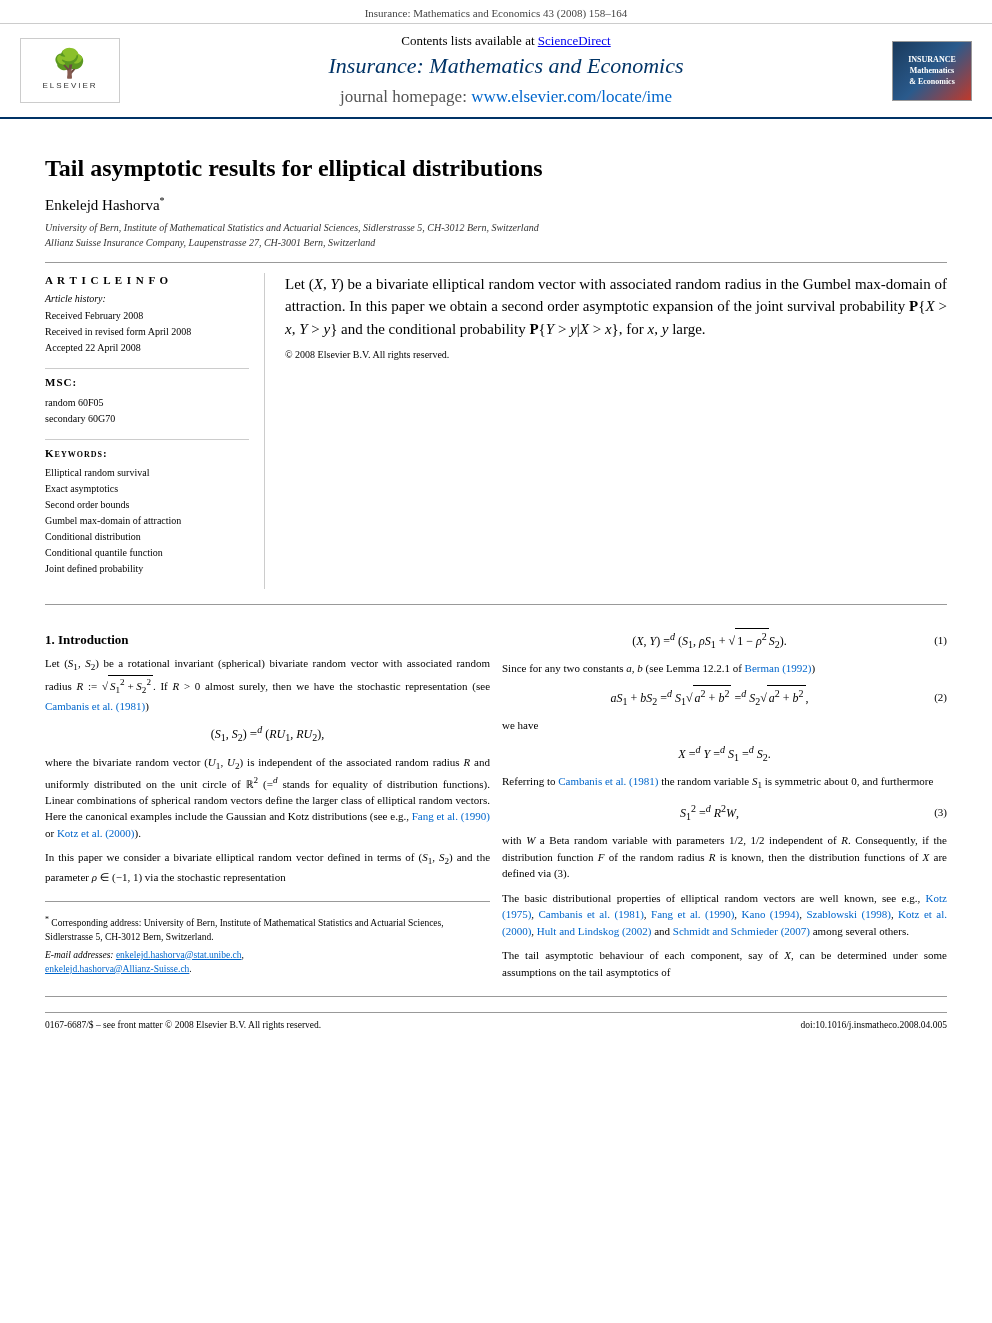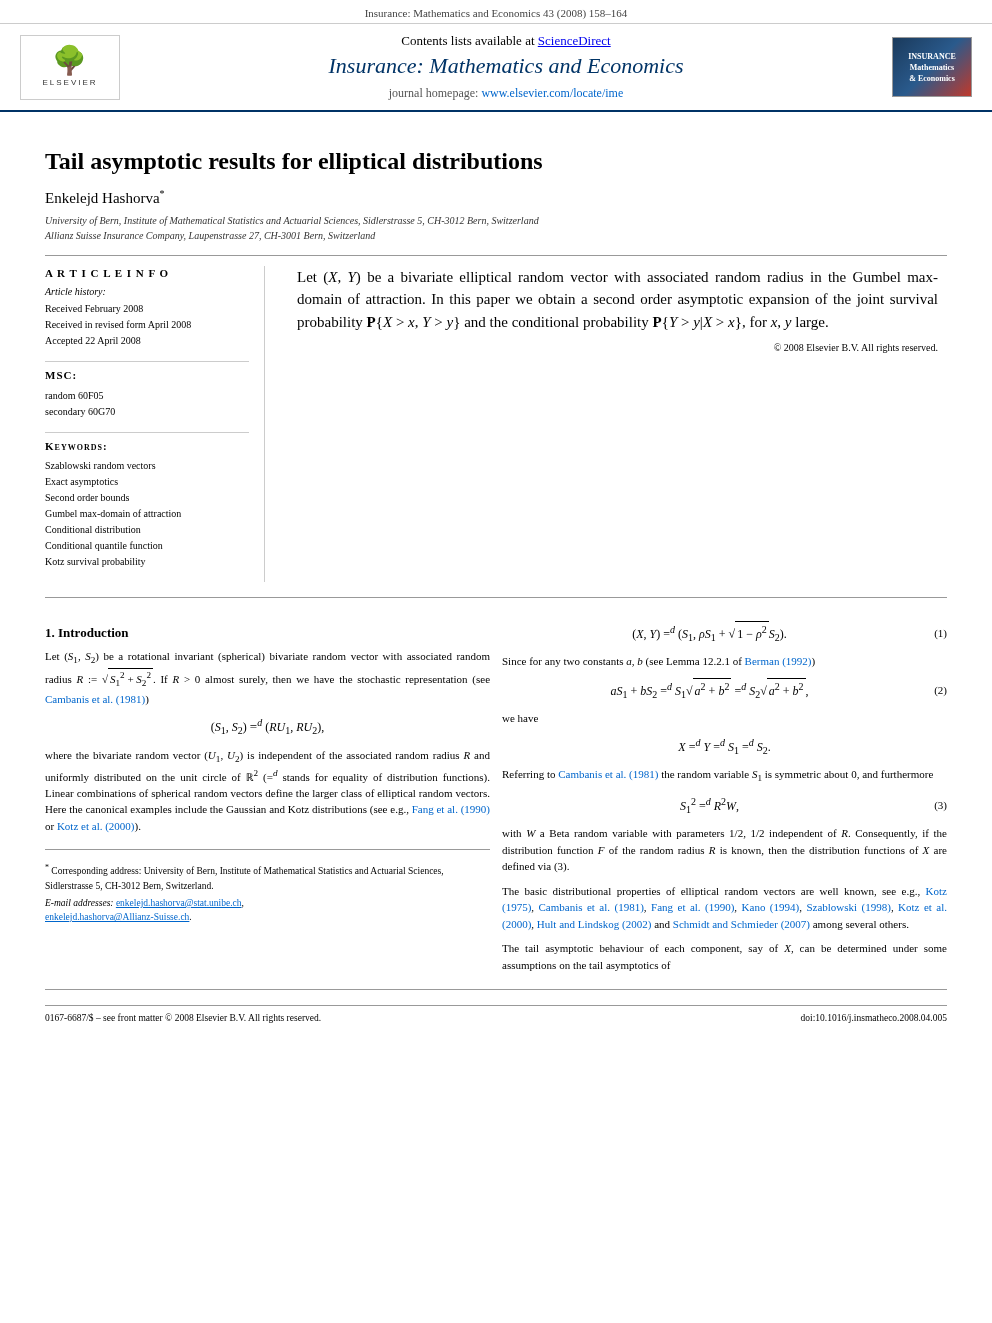--- a/index.html
+++ b/index.html
@@ -41,21 +41,21 @@
       font-size: 22px;
       font-style: italic;
       color: #003366;
       font-family: "Times New Roman", serif;
     }
     .science-direct-link a, .homepage-link a {
       color: #0066cc;
       text-decoration: none;
     }
     .homepage-link {
-      font-size: 12px;
+      font-size: 17px;
       color: #555;
       margin-top: 4px;
     }
     .journal-header .insurance-logo-box {
       width: 80px;
       flex-shrink: 0;
       border: 1px solid #999;
       height: 60px;
       background: linear-gradient(135deg, #1a3a5c 0%, #2a5a8c 50%, #c0392b 100%);
       display: flex;
@@ -129,22 +129,22 @@
     
     .divider {
       border: none;
       border-top: 1px solid #999;
       margin: 8px 0;
     }
 
     
     .article-meta {
       display: flex;
-      gap: 32px;
-      margin: 10px 9px 15px 0;
+      gap: 20px;
+      margin: 10px 0 15px 0;
     }
 
     .article-info {
       width: 220px;
       flex-shrink: 0;
       font-size: 10.5px;
       border-right: 1px solid #ccc;
       padding-right: 15px;
     }
     .article-info .info-section {
@@ -177,21 +177,20 @@
       letter-spacing: 1px;
       font-weight: bold;
       margin-bottom: 6px;
     }
     .abstract-text {
       font-size: 15px;
       line-height: 1.5;
       text-align: justify;
     }
     .abstract-copyright {
-      text-align: right;
       font-size: 10px;
       margin-top: 8px;
     }
 
     
     .body-columns {
       display: flex;
       gap: 12px;
       margin-top: 15px;
     }
@@ -342,27 +341,27 @@
       </div>
       <hr style="border:none;border-top:1px solid #ccc;margin:6px 0;">
       <div class="msc-section info-section">
         <div class="info-label">MSC:</div>
         <div class="info-content">random 60F05</div>
         <div class="info-content">secondary 60G70</div>
       </div>
       <hr style="border:none;border-top:1px solid #ccc;margin:6px 0;">
       <div class="info-section">
         <div class="info-label">Keywords:</div>
-        <div class="keyword-item">Szablowski random vectors</div>
+        <div class="keyword-item">Elliptical random survival</div>
         <div class="keyword-item">Exact asymptotics</div>
         <div class="keyword-item">Second order bounds</div>
         <div class="keyword-item">Gumbel max-domain of attraction</div>
         <div class="keyword-item">Conditional distribution</div>
         <div class="keyword-item">Conditional quantile function</div>
-        <div class="keyword-item">Kotz survival probability</div>
+        <div class="keyword-item">Joint defined probability</div>
       </div>
     </div>
 
     <div class="abstract-section">
       <div class="abstract-text">
         Let (<i>X</i>, <i>Y</i>) be a bivariate elliptical random vector with associated random radius in the Gumbel max-domain of attraction. In this paper we obtain a second order asymptotic expansion of the joint survival probability <b>P</b>{<i>X</i> &gt; <i>x</i>, <i>Y</i> &gt; <i>y</i>} and the conditional probability <b>P</b>{<i>Y</i> &gt; <i>y</i>|<i>X</i> &gt; <i>x</i>}, for <i>x</i>, <i>y</i> large.
       </div>
       <div class="abstract-copyright">© 2008 Elsevier B.V. All rights reserved.</div>
     </div>
   </div>
@@ -379,20 +378,23 @@
       </div>
 
       <div class="math-line">
         (<i>S</i><sub>1</sub>, <i>S</i><sub>2</sub>) <span style="font-size:13px;">=</span><sup><i>d</i></sup> (<i>RU</i><sub>1</sub>, <i>RU</i><sub>2</sub>),
       </div>
 
       <div class="body-text">
         where the bivariate random vector (<i>U</i><sub>1</sub>, <i>U</i><sub>2</sub>) is independent of the associated random radius <i>R</i> and uniformly distributed on the unit circle of ℝ<sup>2</sup> (=<sup><i>d</i></sup> stands for equality of distribution functions). Linear combinations of spherical random vectors define the larger class of elliptical random vectors. Here the canonical examples include the Gaussian and Kotz distributions (see e.g., <a href="#" class="link-blue">Fang et al. (1990)</a> or <a href="#" class="link-blue">Kotz et al. (2000)</a>).
       </div>
 
+      <div class="body-text">
+        In this paper we consider a bivariate elliptical random vector defined in terms of (<i>S</i><sub>1</sub>, <i>S</i><sub>2</sub>) and the parameter <i>ρ</i> ∈ (−1, 1) via the stochastic representation
+      </div>
 
       <div class="footnotes">
         <div>
           <sup>*</sup> Corresponding address: University of Bern, Institute of Mathematical Statistics and Actuarial Sciences, Sidlerstrasse 5, CH-3012 Bern, Switzerland.
         </div>
         <div style="margin-top:3px;">
           <i>E-mail addresses:</i> <a href="#" class="link-blue">enkelejd.hashorva@stat.unibe.ch</a>,
         </div>
         <div>
           <a href="#" class="link-blue">enkelejd.hashorva@Allianz-Suisse.ch</a>.

